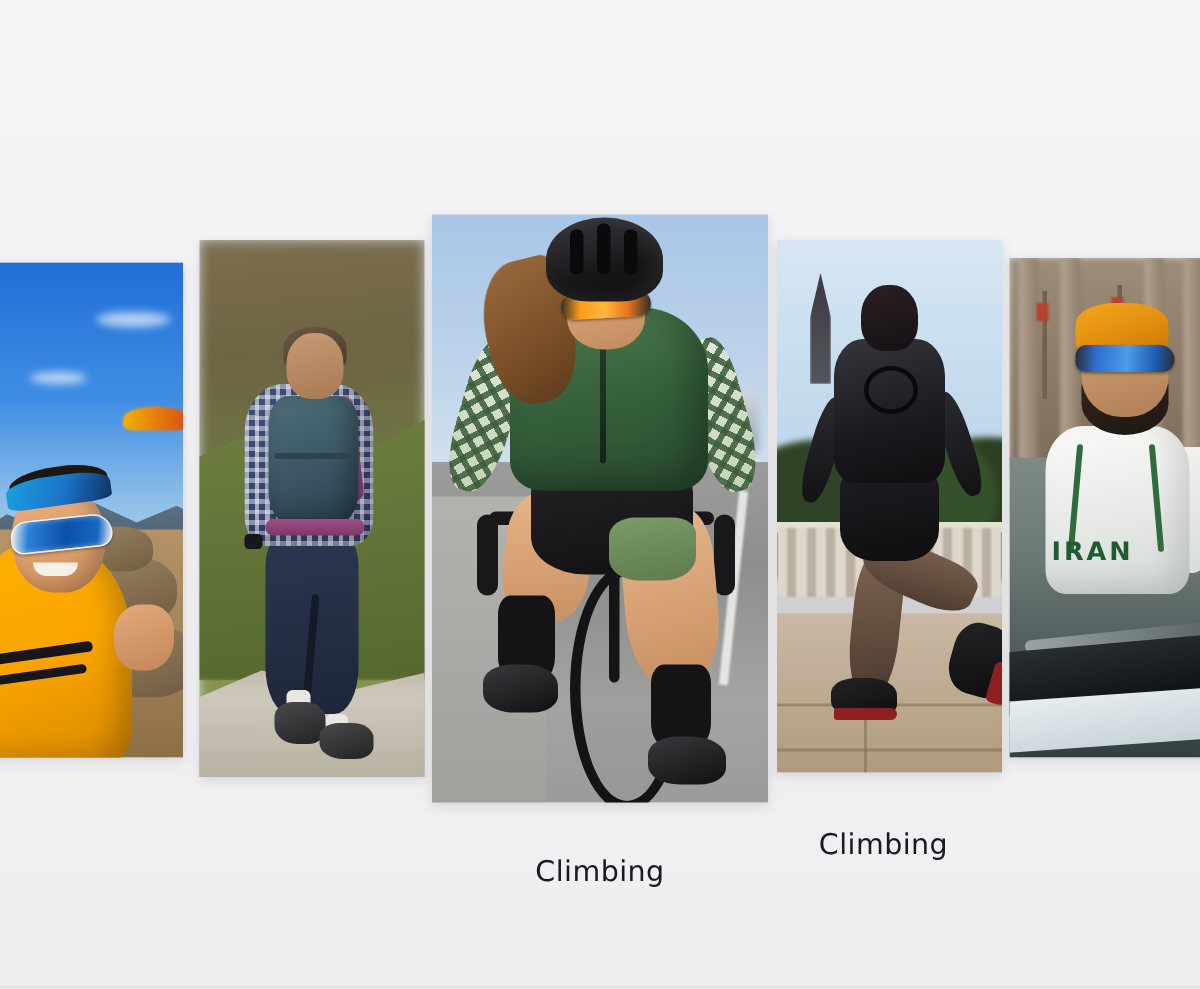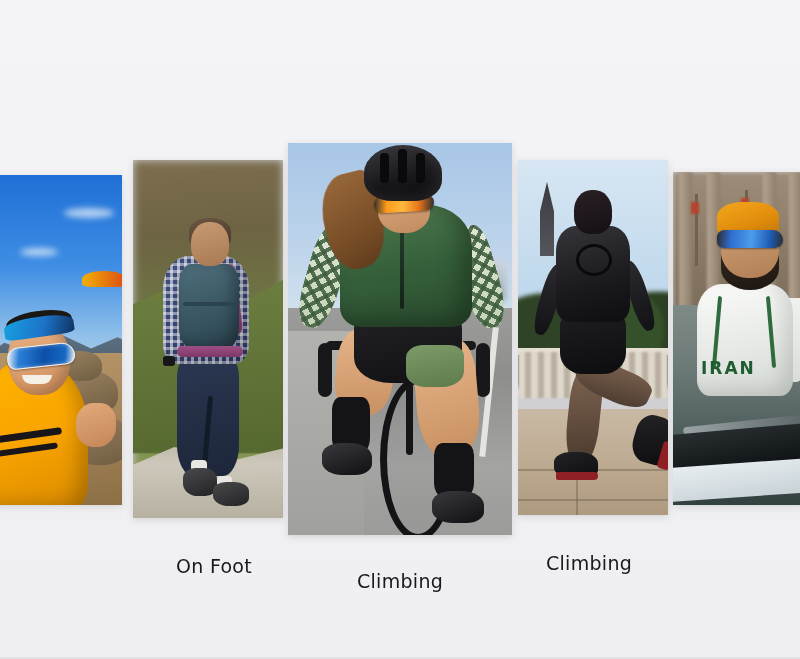--- a/index.html
+++ b/index.html
@@ -521,21 +521,20 @@
       <div class="watch"></div>
       <div class="strap" style="left:50px;top:104px;width:12px;height:70px;transform:rotate(7deg)"></div>
       <div class="strap" style="left:94px;top:104px;width:12px;height:70px;transform:rotate(-7deg)"></div>
       <div class="pack"></div>
       <div class="packline"></div>
       <div class="strap" style="left:44px;top:186px;width:66px;height:11px;border-radius:5px"></div>
       <div class="hair2"></div>
       <div class="head2"></div>
     </div>
   </div>
-  <div class="lbl" style="left:154px;top:555px;width:120px">On Foot</div>
 
   <div class="panel" id="p3">
     <div class="scene">
       <div class="sky"></div>
       <div class="bldg"></div>
       <div class="carblur"></div>
       <div class="road"></div>
       <div class="shoulder"></div>
       <div class="roadline"></div>
 

